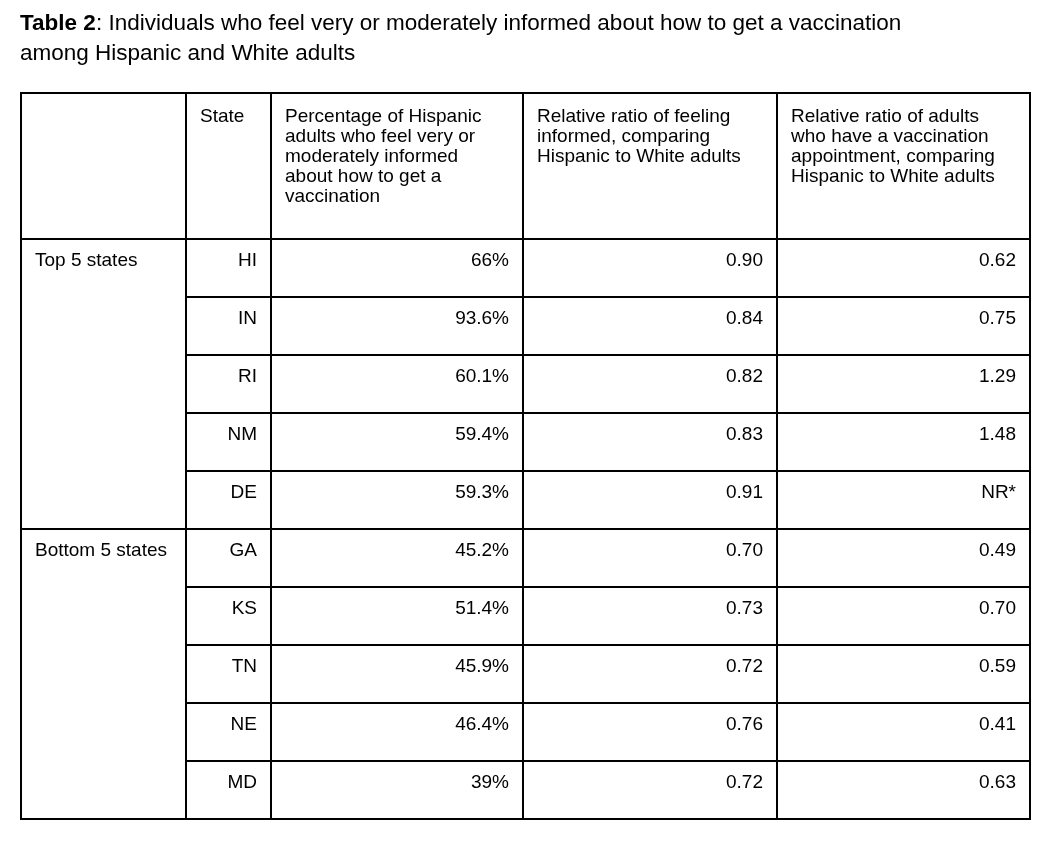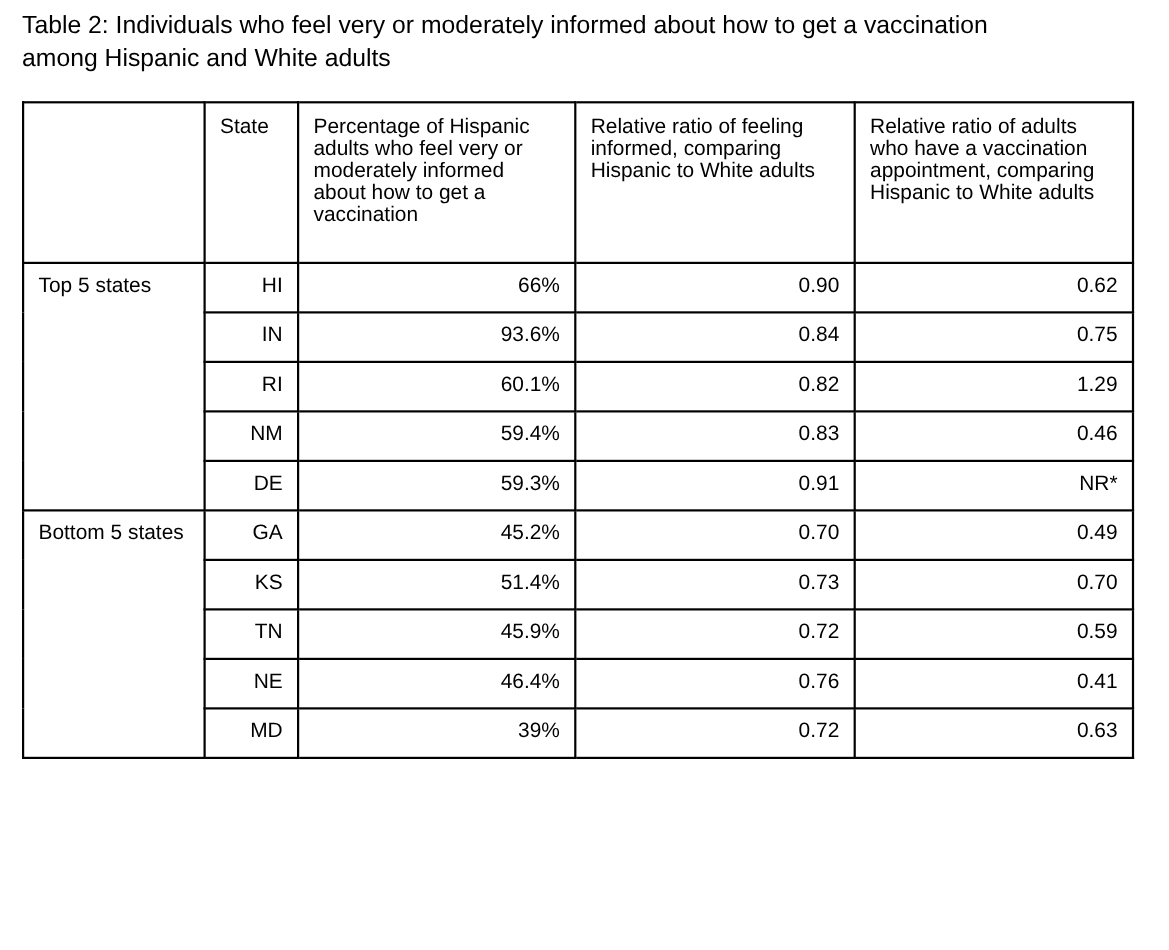--- a/index.html
+++ b/index.html
@@ -18,21 +18,21 @@
   .page {
     padding: 8px 18px 0 20px;
   }
   .title {
     margin: 0;
     font-size: 22.5px;
     line-height: 30px;
     max-width: 920px;
     letter-spacing: 0px;
   }
-  .title strong { font-weight: normal; }
+  .title strong { font-weight: bold; }
   table.data-table {
     border-collapse: collapse;
     table-layout: fixed;
     width: 1009px;
     margin-top: 24px;
   }
   table.data-table th,
   table.data-table td {
     border: 2px solid #000000;
     font-size: 19px;
@@ -40,21 +40,21 @@
     font-weight: normal;
     vertical-align: top;
     padding: 10px 13px;
     overflow: hidden;
   }
   table.data-table thead tr { height: 146px; }
   table.data-table th {
     text-align: left;
     padding-top: 12px;
   }
-  table.data-table tbody tr { height: 45px; }
+  table.data-table tbody tr { height: 58px; }
   td.data-cell { text-align: right; }
   td.group-cell {
     text-align: left;
     padding-left: 12px;
     padding-right: 8px;
   }
   .footnote {
     margin: 4px 0 0 0;
     font-size: 22.5px;
     line-height: 28px;
@@ -101,21 +101,21 @@
         <tr>
           <td class="data-cell">RI</td>
           <td class="data-cell">60.1%</td>
           <td class="data-cell">0.82</td>
           <td class="data-cell">1.29</td>
         </tr>
         <tr>
           <td class="data-cell">NM</td>
           <td class="data-cell">59.4%</td>
           <td class="data-cell">0.83</td>
-          <td class="data-cell">0.46</td>
+          <td class="data-cell">1.48</td>
         </tr>
         <tr>
           <td class="data-cell">DE</td>
           <td class="data-cell">59.3%</td>
           <td class="data-cell">0.91</td>
           <td class="data-cell">NR*</td>
         </tr>
         <tr>
           <td class="group-cell" rowspan="5">Bottom 5 states</td>
           <td class="data-cell">GA</td>

